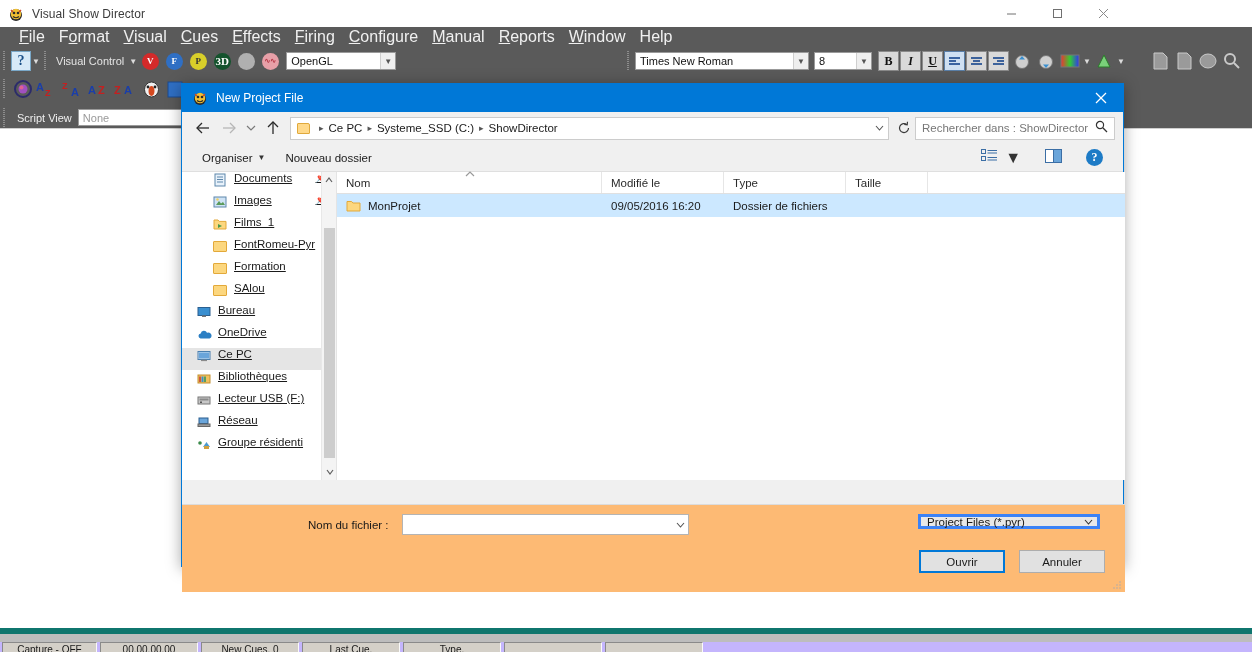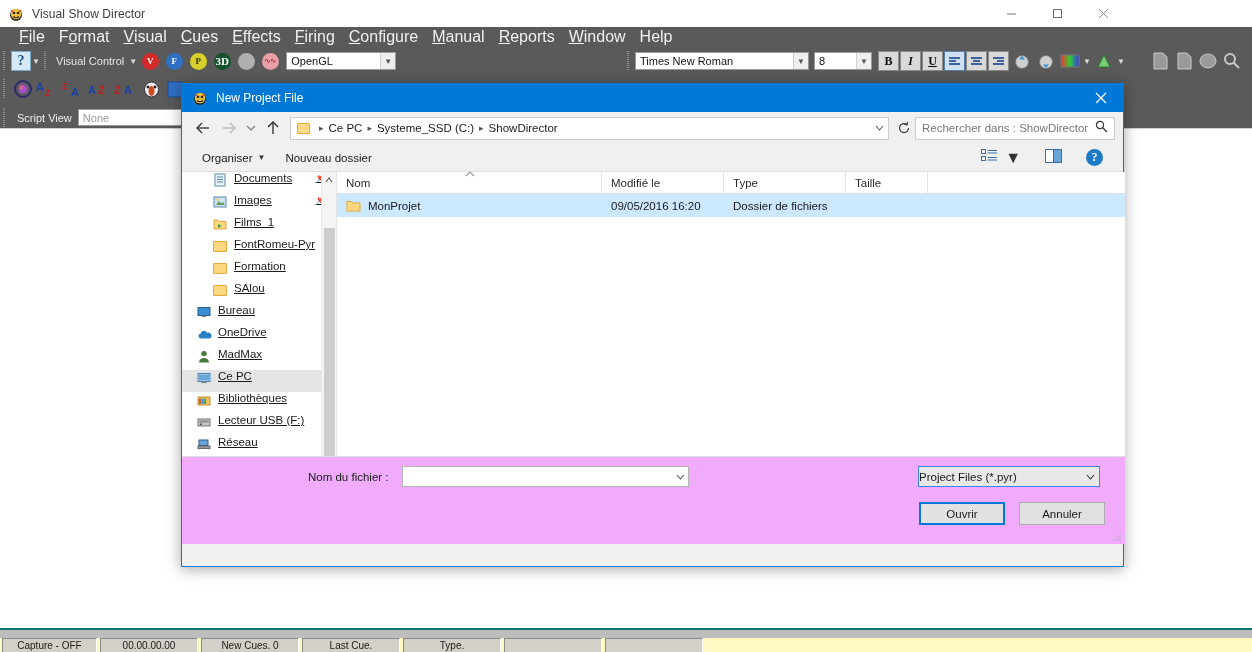--- a/index.html
+++ b/index.html
@@ -122,22 +122,22 @@
   }
 
   
   #app-client{
     position:absolute;left:0;top:128px;width:1252px;height:500px;background:#ffffff;
     border-top:1px solid #cfcfcf;
   }
 
   
   #statusbar{
-    position:absolute;left:0;top:628px;width:1252px;height:24px;background:#fef9c3;
-    border-top:2px solid #0f766e;
+    position:absolute;left:0;top:628px;width:1252px;height:24px;background:#c4b5fd;
+    border-top:6px solid #0f766e;
   }
   #statusbar .sb-top{height:8px;background:#bdbdbd;}
   #statusbar .sb-cells{display:flex;height:15px;align-items:stretch;padding-left:2px;}
   #statusbar .sb-cell{
     border:1px solid;border-color:#8a8a8a #fafafa #fafafa #8a8a8a;
     margin-right:3px;font-size:10px;color:#1a1a1a;
     display:flex;align-items:center;justify-content:center;
     background:#d4d0c8;
   }
 
@@ -253,36 +253,36 @@
   .file-row{
     height:23px;display:flex;align-items:center;font-size:11.5px;color:#1a1a1a;
   }
   .file-row.selected{background:#cce8ff;}
   .fr-name{display:flex;align-items:center;padding-left:9px;}
   .fr-name .fr-ic{width:15px;height:12px;margin-right:7px;flex:0 0 auto;}
   .fr-cell{padding-left:9px;}
 
   
   #dlg-footer{
-    position:absolute;left:0;top:372px;width:943px;height:88px;background:#f0abfc;
+    position:absolute;left:0;top:420px;width:943px;height:88px;background:#fdba74;
     border-top:1px solid #dcdcdc;
   }
   #fn-label{
     position:absolute;left:126px;top:14px;font-size:11.5px;color:#1a1a1a;
   }
   #fn-input{
     position:absolute;left:220px;top:9px;width:287px;height:21px;
     background:#ffffff;border:1px solid #b4b4b4;display:flex;align-items:center;
     padding-left:5px;font-size:11.5px;color:#1a1a1a;
   }
   #fn-input .fn-caret{margin-left:auto;width:16px;display:flex;align-items:center;justify-content:center;color:#555;font-size:9px;}
   #filter-combo{
-    position:absolute;left:736px;top:9px;width:182px;height:21px;
-    background:#e8e8e8;border:1px solid #3b82f6;display:flex;align-items:center;
-    font-size:11.5px;color:#1a1a1a;
+    position:absolute;left:736px;top:9px;width:182px;height:15px;
+    background:#e8e8e8;border:3px solid #3b82f6;display:flex;align-items:center;
+    padding-left:6px;font-size:11.5px;color:#1a1a1a;
   }
   #filter-combo .fc-caret{margin-left:auto;width:18px;display:flex;align-items:center;justify-content:center;color:#333;font-size:9px;}
   .dlg-btn{
     position:absolute;top:45px;height:23px;width:86px;
     display:flex;align-items:center;justify-content:center;
     font-size:11.5px;color:#1a1a1a;background:#e1e1e1;border:1px solid #adadad;
   }
   .dlg-btn.primary{background:#e1e1e1;border:2px solid #0078d7;}
   #btn-open{left:737px;}
   #btn-cancel{left:837px;}
@@ -717,29 +717,20 @@
         </span>
         <span>Bureau</span>
       </div>
       <div class="side-item">
         <span class="si-icon">
           <svg width="15" height="11" viewBox="0 0 15 11">
               <path d="M3.5 9.5 a2.6 2.6 0 0 1 0.2 -5.1 A3.3 3.3 0 0 1 10 3.8 a2.8 2.8 0 0 1 2.6 5.7 Z" fill="#2b7fc4"></path>
             </svg>
         </span>
         <span>OneDrive</span>
-      </div>
-      <div class="side-item">
-        <span class="si-icon">
-          <svg width="12" height="13" viewBox="0 0 12 13">
-              <circle cx="6" cy="3.6" r="2.7" fill="#4a7a3a"></circle>
-              <path d="M1 12.5 a5 4.6 0 0 1 10 0 Z" fill="#4a7a3a"></path>
-            </svg>
-        </span>
-        <span>MadMax</span>
       </div>
       <div class="side-item selected">
         <span class="si-icon">
           <svg width="14" height="12" viewBox="0 0 14 12">
               <rect x="1" y="1.5" width="12" height="8" fill="#cfe3f5" stroke="#4a7fae"></rect>
               <rect x="2" y="2.5" width="10" height="6" fill="#6aa5da"></rect>
               <rect x="4" y="9.7" width="6" height="1.4" fill="#8a8a8a"></rect>
             </svg>
         </span>
         <span>Ce PC</span>

